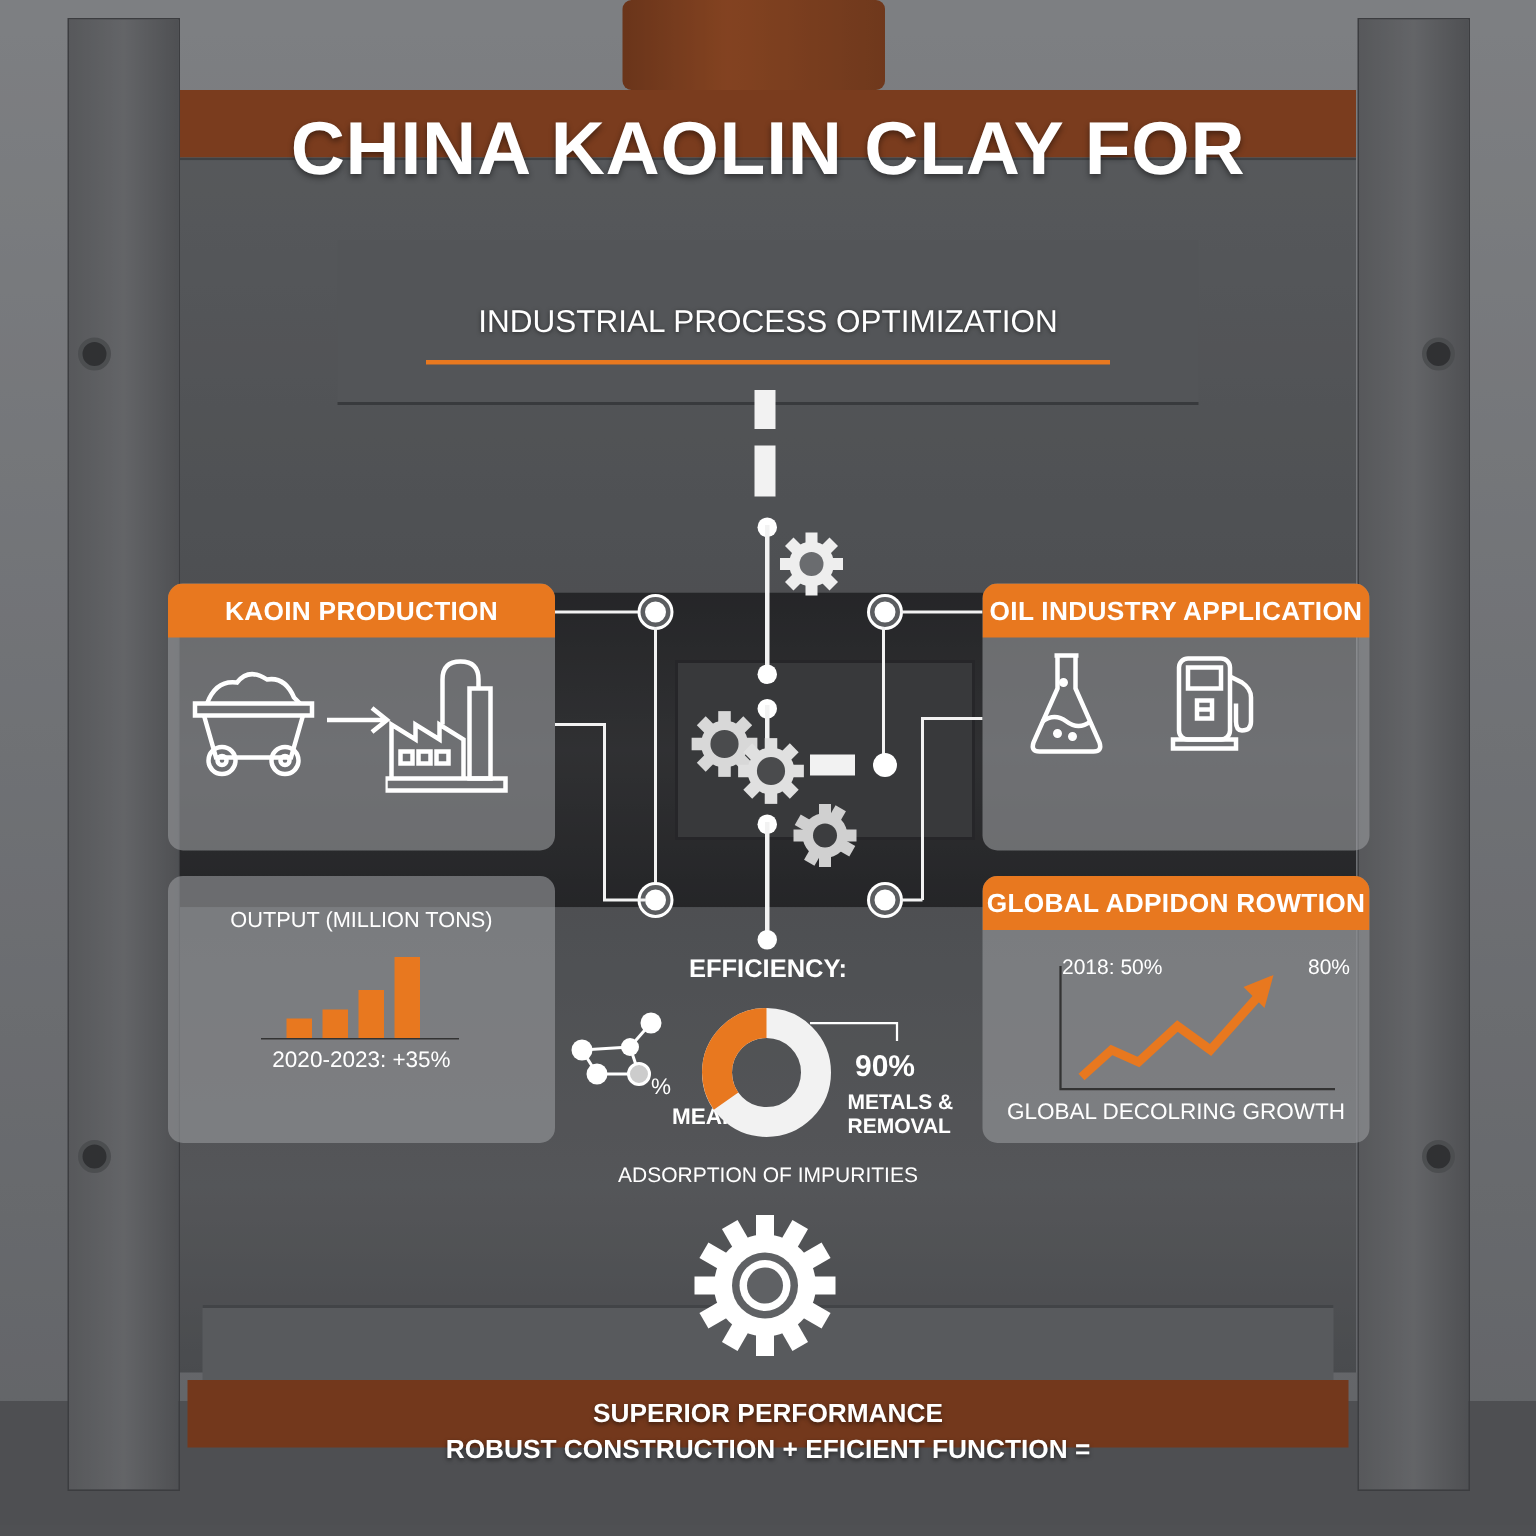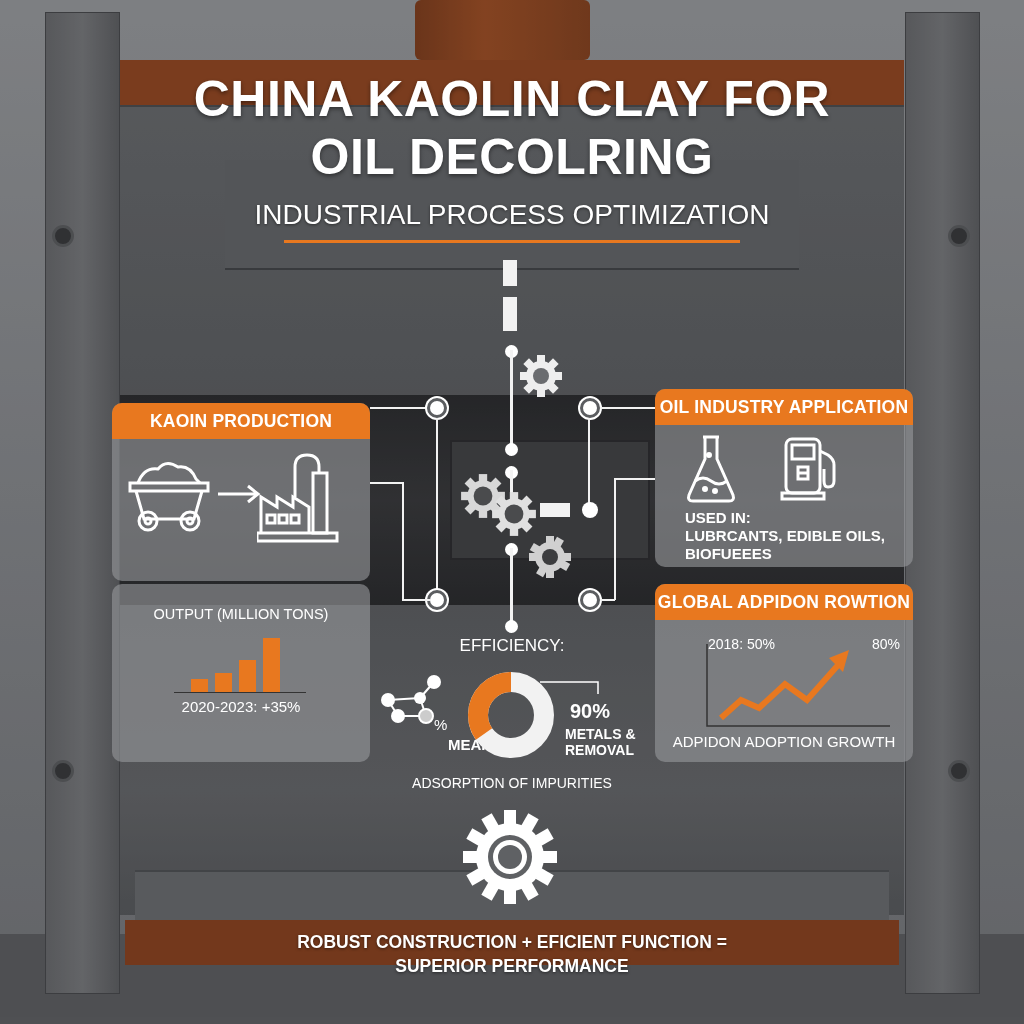--- a/index.html
+++ b/index.html
@@ -30,36 +30,36 @@
   .bg .bolt { position: absolute; width: 22px; height: 22px; border-radius: 50%; background: #3c3e40; border: 3px solid #6a6c6f; }
 
   
   .title {
     position: absolute; left: 0; right: 0; top: 70px; text-align: center;
     font-size: 50px; font-weight: 700; line-height: 58px; letter-spacing: 0.5px;
     text-shadow: 0 2px 4px rgba(0,0,0,0.45);
   }
   .subtitle {
     position: absolute; left: 0; right: 0; top: 202px; text-align: center;
-    font-size: 28px; line-height: 26px;
+    font-size: 21px; line-height: 26px;
     text-shadow: 0 1px 3px rgba(0,0,0,0.5);
   }
   .title-rule { position: absolute; left: 284px; width: 456px; top: 240px; height: 3px; background: #e8781f; }
 
   
   .card {
     position: absolute; width: 258px; height: 178px;
     background: rgba(150,152,155,0.62); border-radius: 10px; overflow: hidden;
   }
   .card-head {
     height: 36px; background: #e8781f; display: flex; align-items: center; justify-content: center;
     font-size: 17.5px; font-weight: 700; letter-spacing: 0.2px; white-space: nowrap;
   }
   .card-body { position: relative; height: 142px; }
-  #card-production { left: 112px; top: 403px; }
+  #card-production { left: 112px; top: 389px; }
   #card-oil        { left: 655px; top: 389px; }
   #card-decolor    { left: 112px; top: 584px; }
   #card-adoption   { left: 655px; top: 584px; }
 
   .small-text { font-size: 14.5px; line-height: 18px; font-weight: 400; }
 
   
   .line { position: absolute; background: #f2f2f2; }
   .node { position: absolute; width: 20px; height: 20px; border-radius: 50%; background: #fff; border: 3px solid #5b5d60; box-shadow: 0 0 0 2px #fff; }
   .dot { position: absolute; width: 13px; height: 13px; border-radius: 50%; background: #fff; }
@@ -89,21 +89,20 @@
   <div class="frame-r"></div>
   <div class="bolt" style="left:52px;top:225px"></div>
   <div class="bolt" style="left:52px;top:760px"></div>
   <div class="bolt" style="left:948px;top:225px"></div>
   <div class="bolt" style="left:948px;top:760px"></div>
   <div class="shade"></div>
 </div>
 
 <div class="title">
   <div>CHINA KAOLIN CLAY FOR</div>
-  <div>OIL DECOLRING</div>
 </div>
 <div class="subtitle">INDUSTRIAL PROCESS OPTIMIZATION</div>
 <div class="title-rule"></div>
 
 <div>
 
   <div class="line" style="left:503px;top:260px;width:14px;height:26px;"></div>
   <div class="line" style="left:503px;top:297px;width:14px;height:34px;"></div>
 
   <div class="dot" style="left:505px;top:345px"></div>
@@ -231,25 +230,20 @@
         <circle cx="24" cy="20" r="1.5" fill="#fff"></circle>
     </svg>
     <svg style="position:absolute;left:125px;top:10px" width="60" height="66" viewBox="0 0 60 66" fill="none" stroke="#fff" stroke-width="3">
       <rect x="6" y="4" width="34" height="54" rx="6"></rect>
       <rect x="12" y="10" width="22" height="14"></rect>
       <rect x="18" y="32" width="10" height="12"></rect>
         <path d="M18 38 H28"></path>
       <path d="M40 16 L48 20 Q54 24 54 30 V46 Q54 52 48 52 Q44 52 44 46 V34"></path>
       <rect x="2" y="58" width="42" height="6"></rect>
     </svg>
-    <div class="small-text" style="position:absolute;left:30px;top:84px;font-weight:700;font-size:15px;line-height:18px;">
-      <div>USED IN:</div>
-      <div>LUBRCANTS, EDIBLE OILS,</div>
-      <div>BIOFUEEES</div>
-    </div>
   </div>
 </div>
 
 <div class="card" id="card-decolor">
   <div class="card-body">
     <div style="position:absolute;left:0;right:0;top:22px;text-align:center;font-size:14.5px;">OUTPUT (MILLION TONS)</div>
     <div style="position:absolute;left:62px;top:52px;width:132px;height:56px;">
       <div style="position:absolute;left:17px;bottom:0;width:17px;height:13px;background:#e8781f;"></div>
       <div style="position:absolute;left:41px;bottom:0;width:17px;height:19px;background:#e8781f;"></div>
       <div style="position:absolute;left:65px;bottom:0;width:17px;height:32px;background:#e8781f;"></div>
@@ -263,25 +257,25 @@
 <div class="card" id="card-adoption">
   <div class="card-head">GLOBAL ADPIDON ROWTION</div>
   <div class="card-body">
     <div style="position:absolute;left:53px;top:16px;font-size:14px;">2018: 50%</div>
     <div style="position:absolute;left:217px;top:16px;font-size:14px;">80%</div>
     <svg style="position:absolute;left:50px;top:22px" width="190" height="90" viewBox="0 0 190 90">
       <path d="M2 2 V84 H185" stroke="#333" stroke-width="1.5" fill="none"></path>
       <polyline points="16,76 36,58 54,66 80,42 102,58 134,22" fill="none" stroke="#e8781f" stroke-width="6" stroke-linejoin="miter"></polyline>
       <polygon points="124,16 144,8 138,30" fill="#e8781f"></polygon>
     </svg>
-    <div style="position:absolute;left:0;right:0;top:113px;text-align:center;font-size:15px;">ADPIDON ADOPTION GROWTH</div>
+    <div style="position:absolute;left:0;right:0;top:113px;text-align:center;font-size:15px;">GLOBAL DECOLRING GROWTH</div>
   </div>
 </div>
 
-<div style="position:absolute;left:0;right:0;top:636px;text-align:center;font-size:17px;font-weight:400;">EFFICIENCY:</div>
+<div style="position:absolute;left:0;right:0;top:636px;text-align:center;font-size:17px;font-weight:700;">EFFICIENCY:</div>
 
 <svg style="position:absolute;left:380px;top:672px" width="66" height="58" viewBox="0 0 66 58">
   <g stroke="#fff" stroke-width="2">
       <line x1="8" y1="28" x2="40" y2="26"></line>
       <line x1="40" y1="26" x2="54" y2="10"></line>
       <line x1="40" y1="26" x2="46" y2="44"></line>
       <line x1="8" y1="28" x2="18" y2="44"></line>
       <line x1="18" y1="44" x2="46" y2="44"></line>
     </g>
   <circle cx="8" cy="28" r="7" fill="#fff"></circle>
@@ -328,15 +322,15 @@
       <rect x="2" y="43" width="14" height="12"></rect>
         <rect x="82" y="43" width="14" height="12"></rect>
     </g>
   </g>
   <circle cx="49" cy="49" r="22" fill="#5f6164"></circle>
   <circle cx="49" cy="49" r="17" fill="#fff"></circle>
   <circle cx="49" cy="49" r="12" fill="#5f6164"></circle>
 </svg>
 
 <div class="bottom-text">
+  <div>SUPERIOR PERFORMANCE</div>
   <div>ROBUST CONSTRUCTION + EFICIENT FUNCTION =</div>
-  <div>SUPERIOR PERFORMANCE</div>
 </div>
 
 </body></html>

